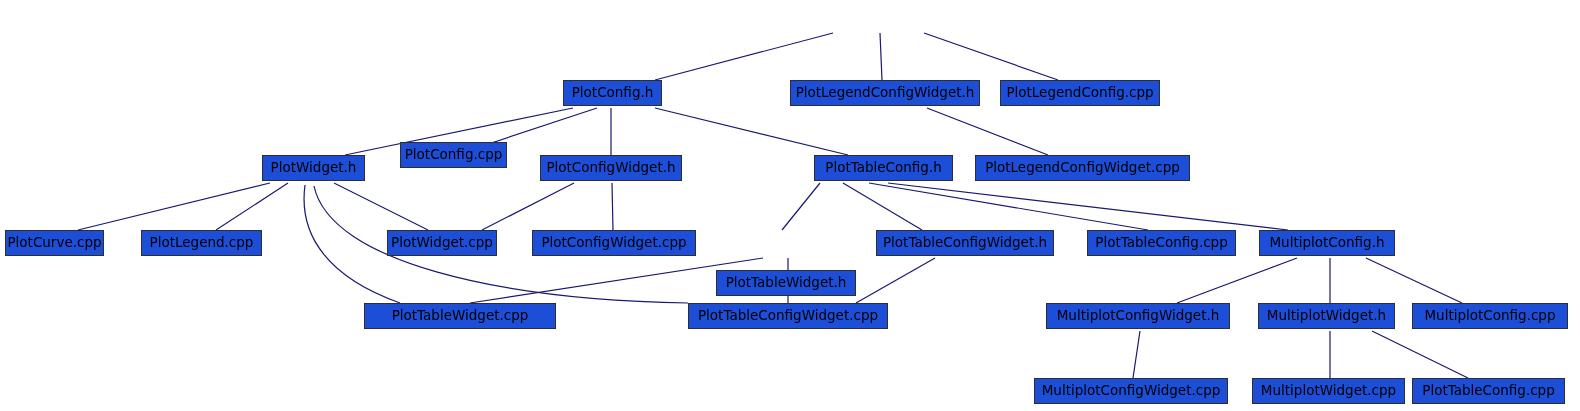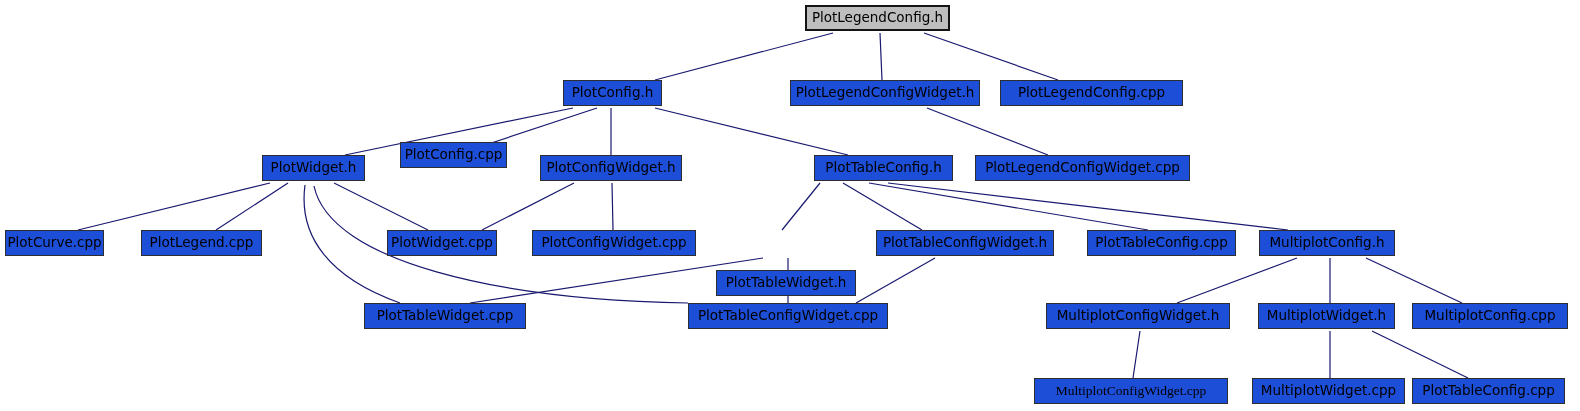--- a/index.html
+++ b/index.html
@@ -74,38 +74,37 @@
       <path d="M470,303 L763,258" stroke="#191970" marker-end="url(#arrow)"></path>
       <path d="M788,303 L788,258" stroke="#191970" marker-end="url(#arrow)"></path>
       <path d="M856,303 L935,258" stroke="#191970" marker-end="url(#arrow)"></path>
       <path d="M1177,303 L1297,258" stroke="#191970" marker-end="url(#arrow)"></path>
       <path d="M1330,303 L1330,258" stroke="#191970" marker-end="url(#arrow)"></path>
       <path d="M1462,303 L1366,258" stroke="#191970" marker-end="url(#arrow)"></path>
       <path d="M1133,378 L1140,331" stroke="#191970" marker-end="url(#arrow)"></path>
       <path d="M1330,378 L1330,331" stroke="#191970" marker-end="url(#arrow)"></path>
       <path d="M1468,378 L1372,331" stroke="#191970" marker-end="url(#arrow)"></path>
     </svg>
-<div class="node hl" style="left: 805px; top: 5px; width: 145px;">PlotLegendConfig.h</div>
     <div class="node" style="left: 563px; top: 80px; width: 99px;">PlotConfig.h</div>
     <div class="node" style="left: 790px; top: 80px; width: 190px;">PlotLegendConfigWidget.h</div>
-    <div class="node" style="left: 1000px; top: 80px; width: 183px;">PlotLegendConfig.cpp</div>
+    <div class="node" style="left: 1000px; top: 80px; width: 160px;">PlotLegendConfig.cpp</div>
     <div class="node" style="left: 262px; top: 155px; width: 103px;">PlotWidget.h</div>
     <div class="node" style="left: 400px; top: 142px; width: 107px;">PlotConfig.cpp</div>
     <div class="node" style="left: 540px; top: 155px; width: 142px;">PlotConfigWidget.h</div>
     <div class="node" style="left: 814px; top: 155px; width: 139px;">PlotTableConfig.h</div>
     <div class="node" style="left: 975px; top: 155px; width: 215px;">PlotLegendConfigWidget.cpp</div>
     <div class="node" style="left: 5px; top: 230px; width: 99px;">PlotCurve.cpp</div>
     <div class="node" style="left: 141px; top: 230px; width: 121px;">PlotLegend.cpp</div>
     <div class="node" style="left: 387px; top: 230px; width: 110px;">PlotWidget.cpp</div>
     <div class="node" style="left: 532px; top: 230px; width: 164px;">PlotConfigWidget.cpp</div>
     <div class="node" style="left: 716px; top: 230px; width: 140px; margin-top: 40px;">PlotTableWidget.h</div>
     <div class="node" style="left: 876px; top: 230px; width: 178px;">PlotTableConfigWidget.h</div>
     <div class="node" style="left: 1087px; top: 230px; width: 149px;">PlotTableConfig.cpp</div>
     <div class="node" style="left: 1259px; top: 230px; width: 136px;">MultiplotConfig.h</div>
-    <div class="node" style="left: 364px; top: 303px; width: 162px;">PlotTableWidget.cpp</div>
+    <div class="node" style="left: 364px; top: 303px; width: 192px;">PlotTableWidget.cpp</div>
     <div class="node" style="left: 688px; top: 303px; width: 200px;">PlotTableConfigWidget.cpp</div>
     <div class="node" style="left: 1046px; top: 303px; width: 184px;">MultiplotConfigWidget.h</div>
     <div class="node" style="left: 1258px; top: 303px; width: 137px;">MultiplotWidget.h</div>
     <div class="node" style="left: 1412px; top: 303px; width: 156px;">MultiplotConfig.cpp</div>
-    <div class="node" style="left: 1034px; top: 378px; width: 194px; font-family: Liberation Serif, serif;">MultiplotConfigWidget.cpp</div>
+    <div class="node" style="left: 1034px; top: 378px; width: 194px;">MultiplotConfigWidget.cpp</div>
     <div class="node" style="left: 1252px; top: 378px; width: 153px;">MultiplotWidget.cpp</div>
     <div class="node" style="left: 1412px; top: 378px; width: 153px;">PlotTableConfig.cpp</div>
   </div>
 
 </body></html>

